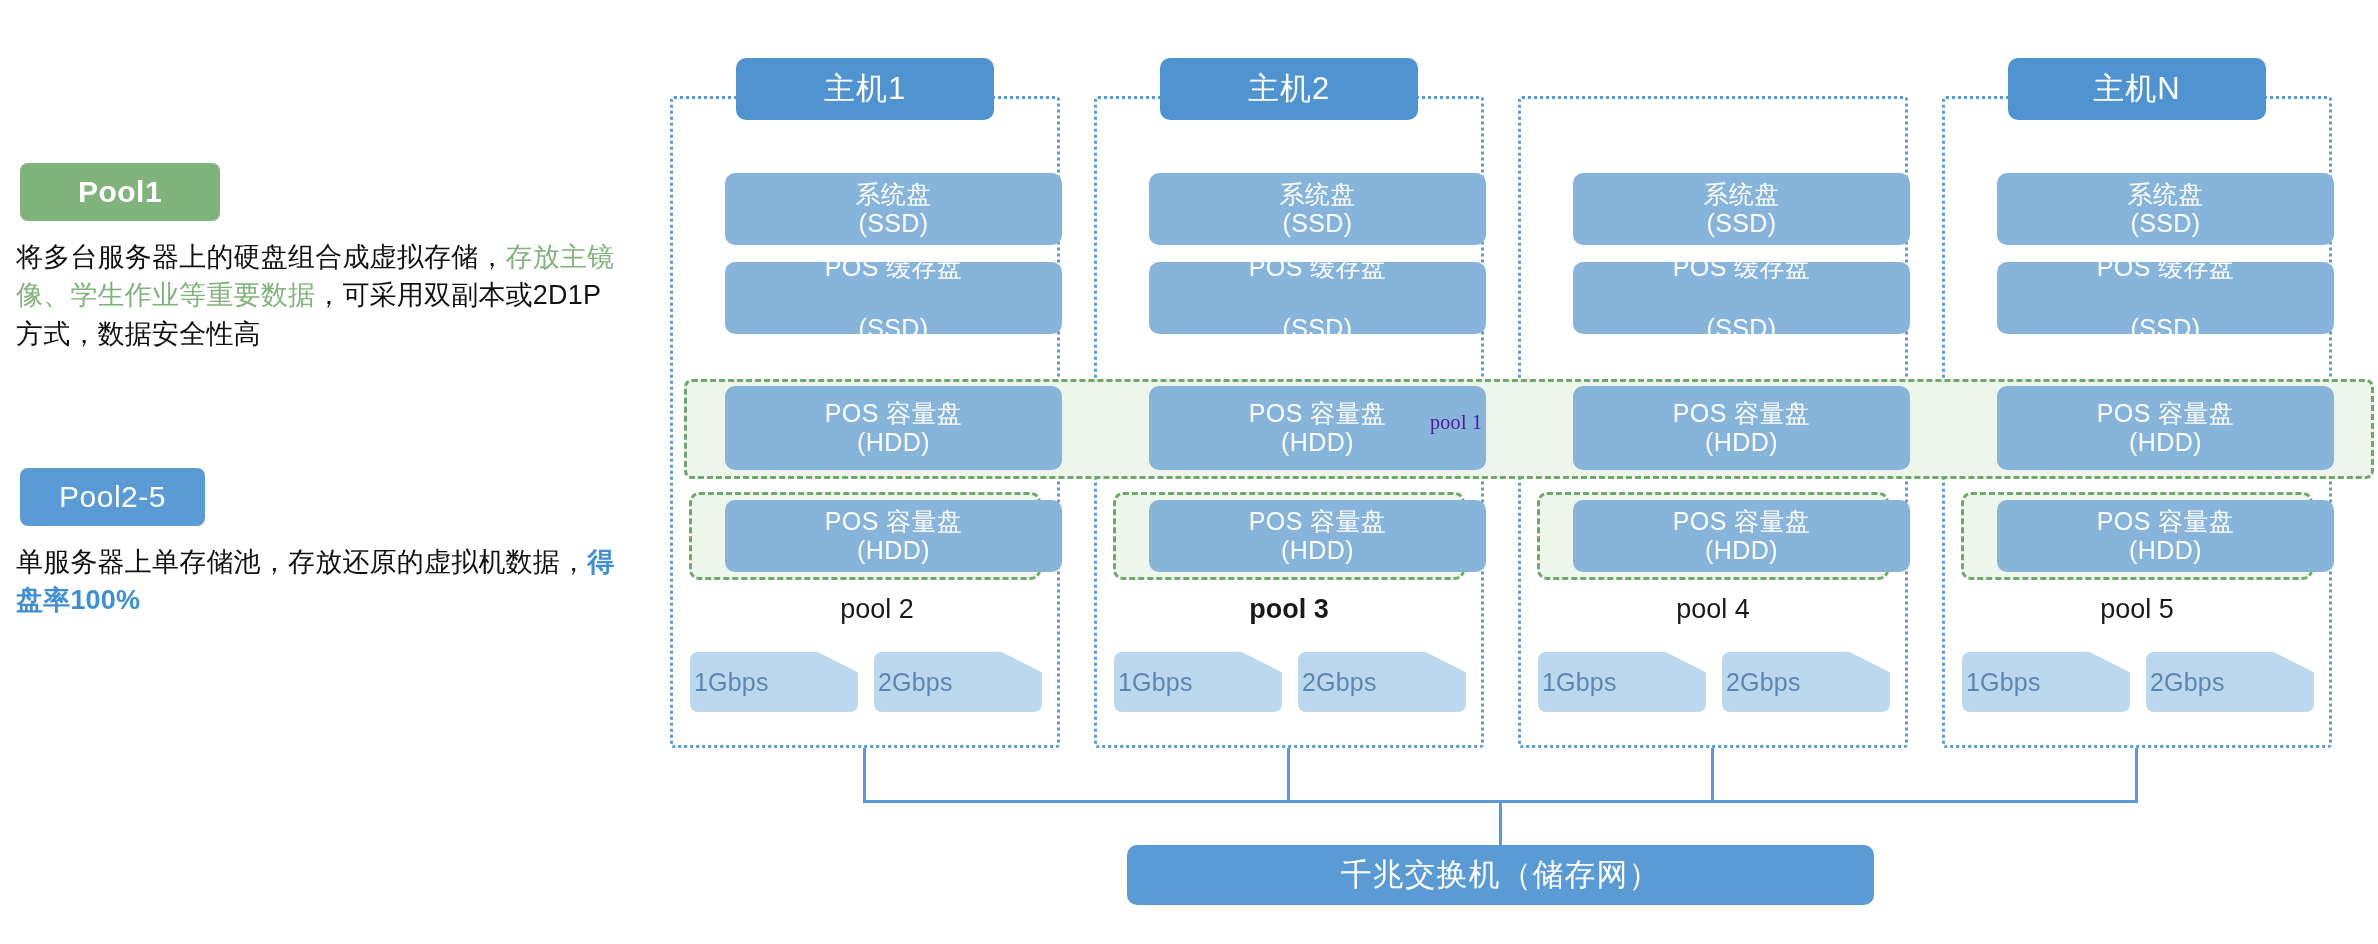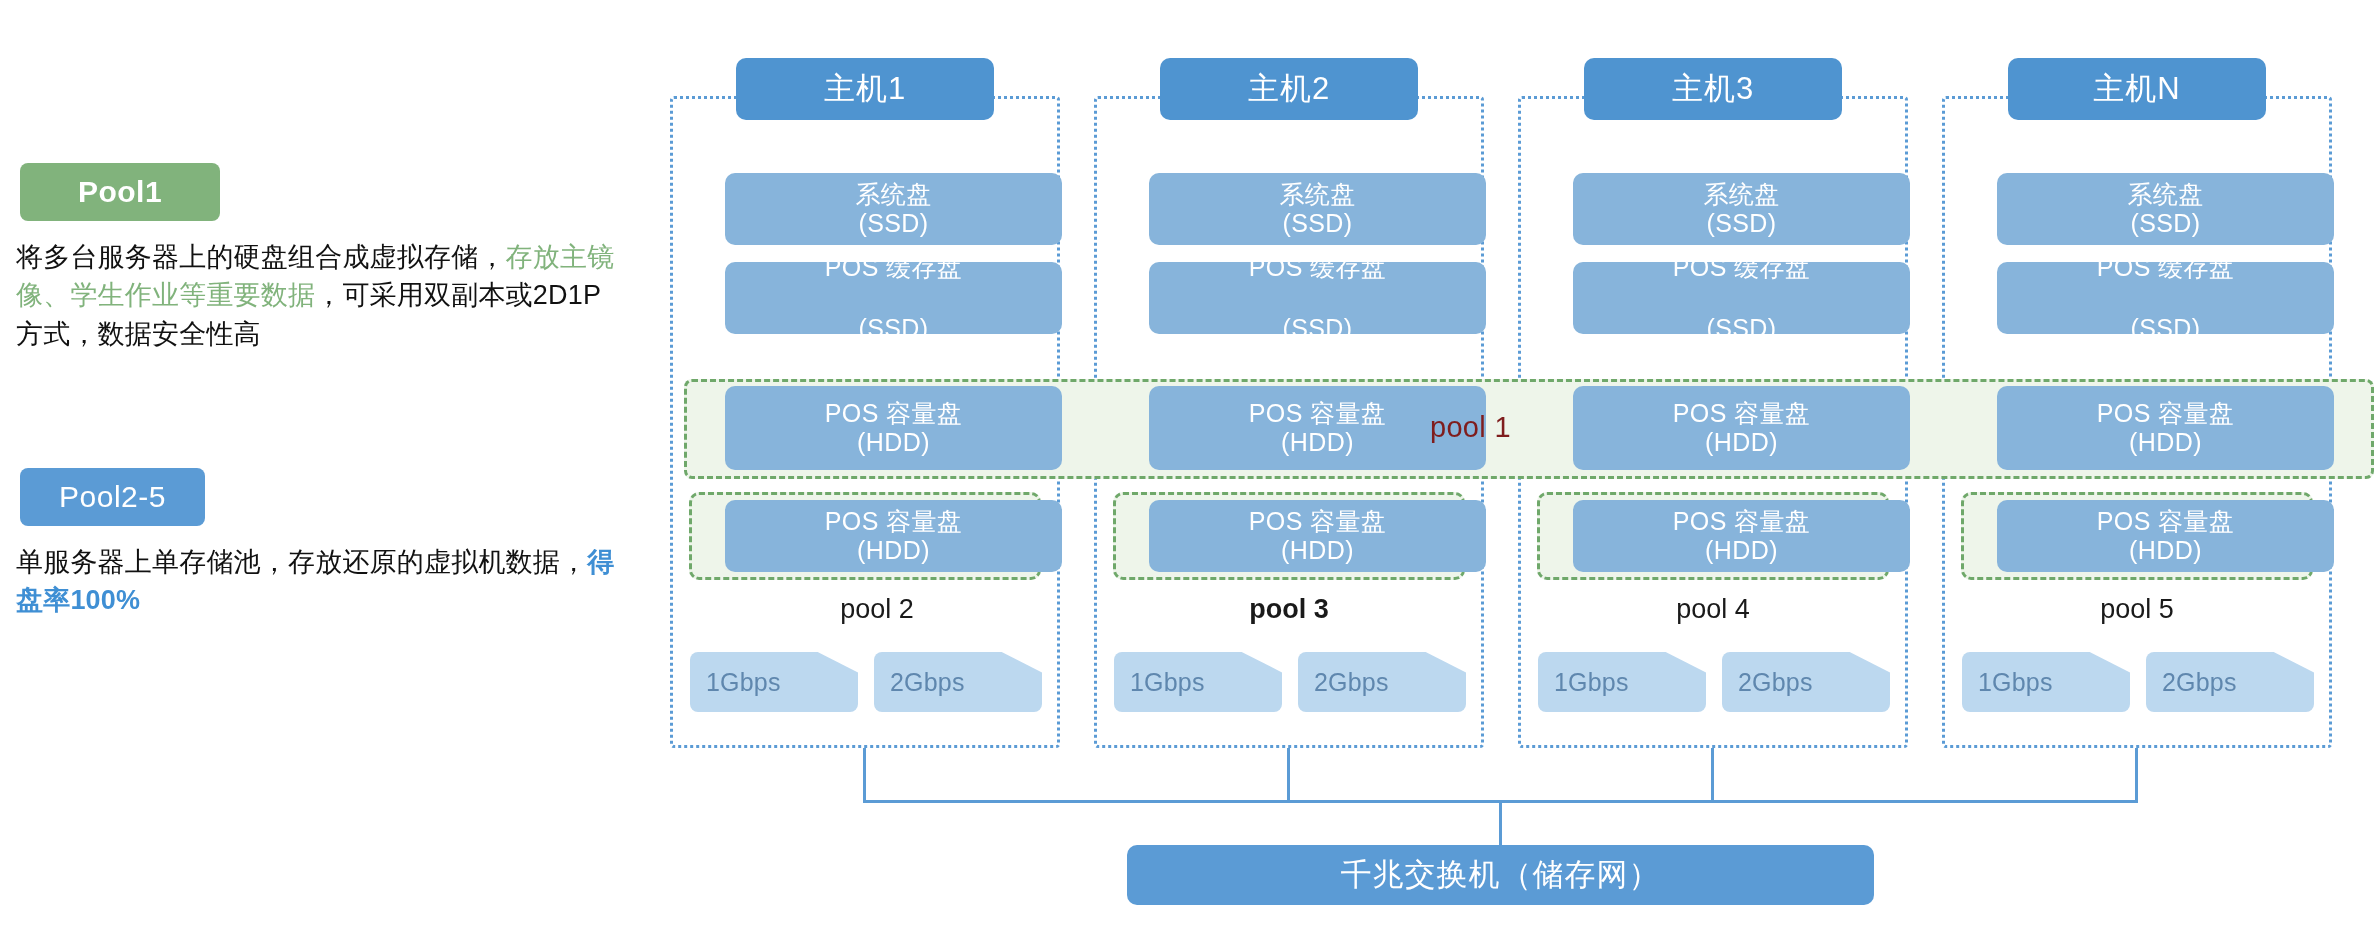--- a/index.html
+++ b/index.html
@@ -104,24 +104,25 @@
     height: 100px;
     border: 3px dashed #6fa86a;
     border-radius: 8px;
     background: #eef5ea;
   }
 
   #pool1-label {
     position: absolute;
     left: 770px;
     top: 411px;
-    font-size: 29px;
-    color: #7f1d1d;
+    font-size: 20px;
+    color: #4c1d95;
     z-index: 30;
     letter-spacing: 0.3px;
+    font-family: Liberation Serif, serif;
   }
 
   
   .pool-single {
     position: absolute;
     top: 492px;
     width: 352px;
     height: 88px;
     border: 3px dashed #6fa86a;
     border-radius: 10px;
@@ -207,21 +208,21 @@
     background: #bcd8ef;
     border-radius: 8px;
     z-index: 12;
     clip-path: polygon(0 0, 76% 0, 100% 34%, 100% 100%, 0 100%);
     display: flex;
     align-items: center;
   }
   .nic-label {
     font-size: 25px;
     color: #5f87ae;
-    padding-left: 16px;
+    padding-left: 4px;
     letter-spacing: 0.2px;
   }
   .nic-ports {
     position: absolute;
     right: 12px;
     bottom: 9px;
     width: 44px;
   }
   .nic-port {
     height: 10px;
@@ -317,21 +318,20 @@
     <div id="pool1-band"></div>
     <div id="pool1-label">pool 1</div>
 
     <div class="pool-single" id="poolsingle-0"></div>
     <div class="pool-single" id="poolsingle-1"></div>
     <div class="pool-single" id="poolsingle-2"></div>
     <div class="pool-single" id="poolsingle-3"></div>
 
     <div class="host-title" id="hosttitle-0">主机1</div>
     <div class="host-title" id="hosttitle-1">主机2</div>
-    <div class="host-title" id="hosttitle-2">主机3</div>
     <div class="host-title" id="hosttitle-3">主机N</div>
 
     <div class="disk col-0 disk-r0">
       <span class="l1">系统盘</span>
       <span class="l2">(SSD)</span>
     </div>
     <div class="disk col-0 disk-r1">
       <span class="l1">POS 缓存盘</span>
       <span class="l2">(SSD)</span>
     </div>

